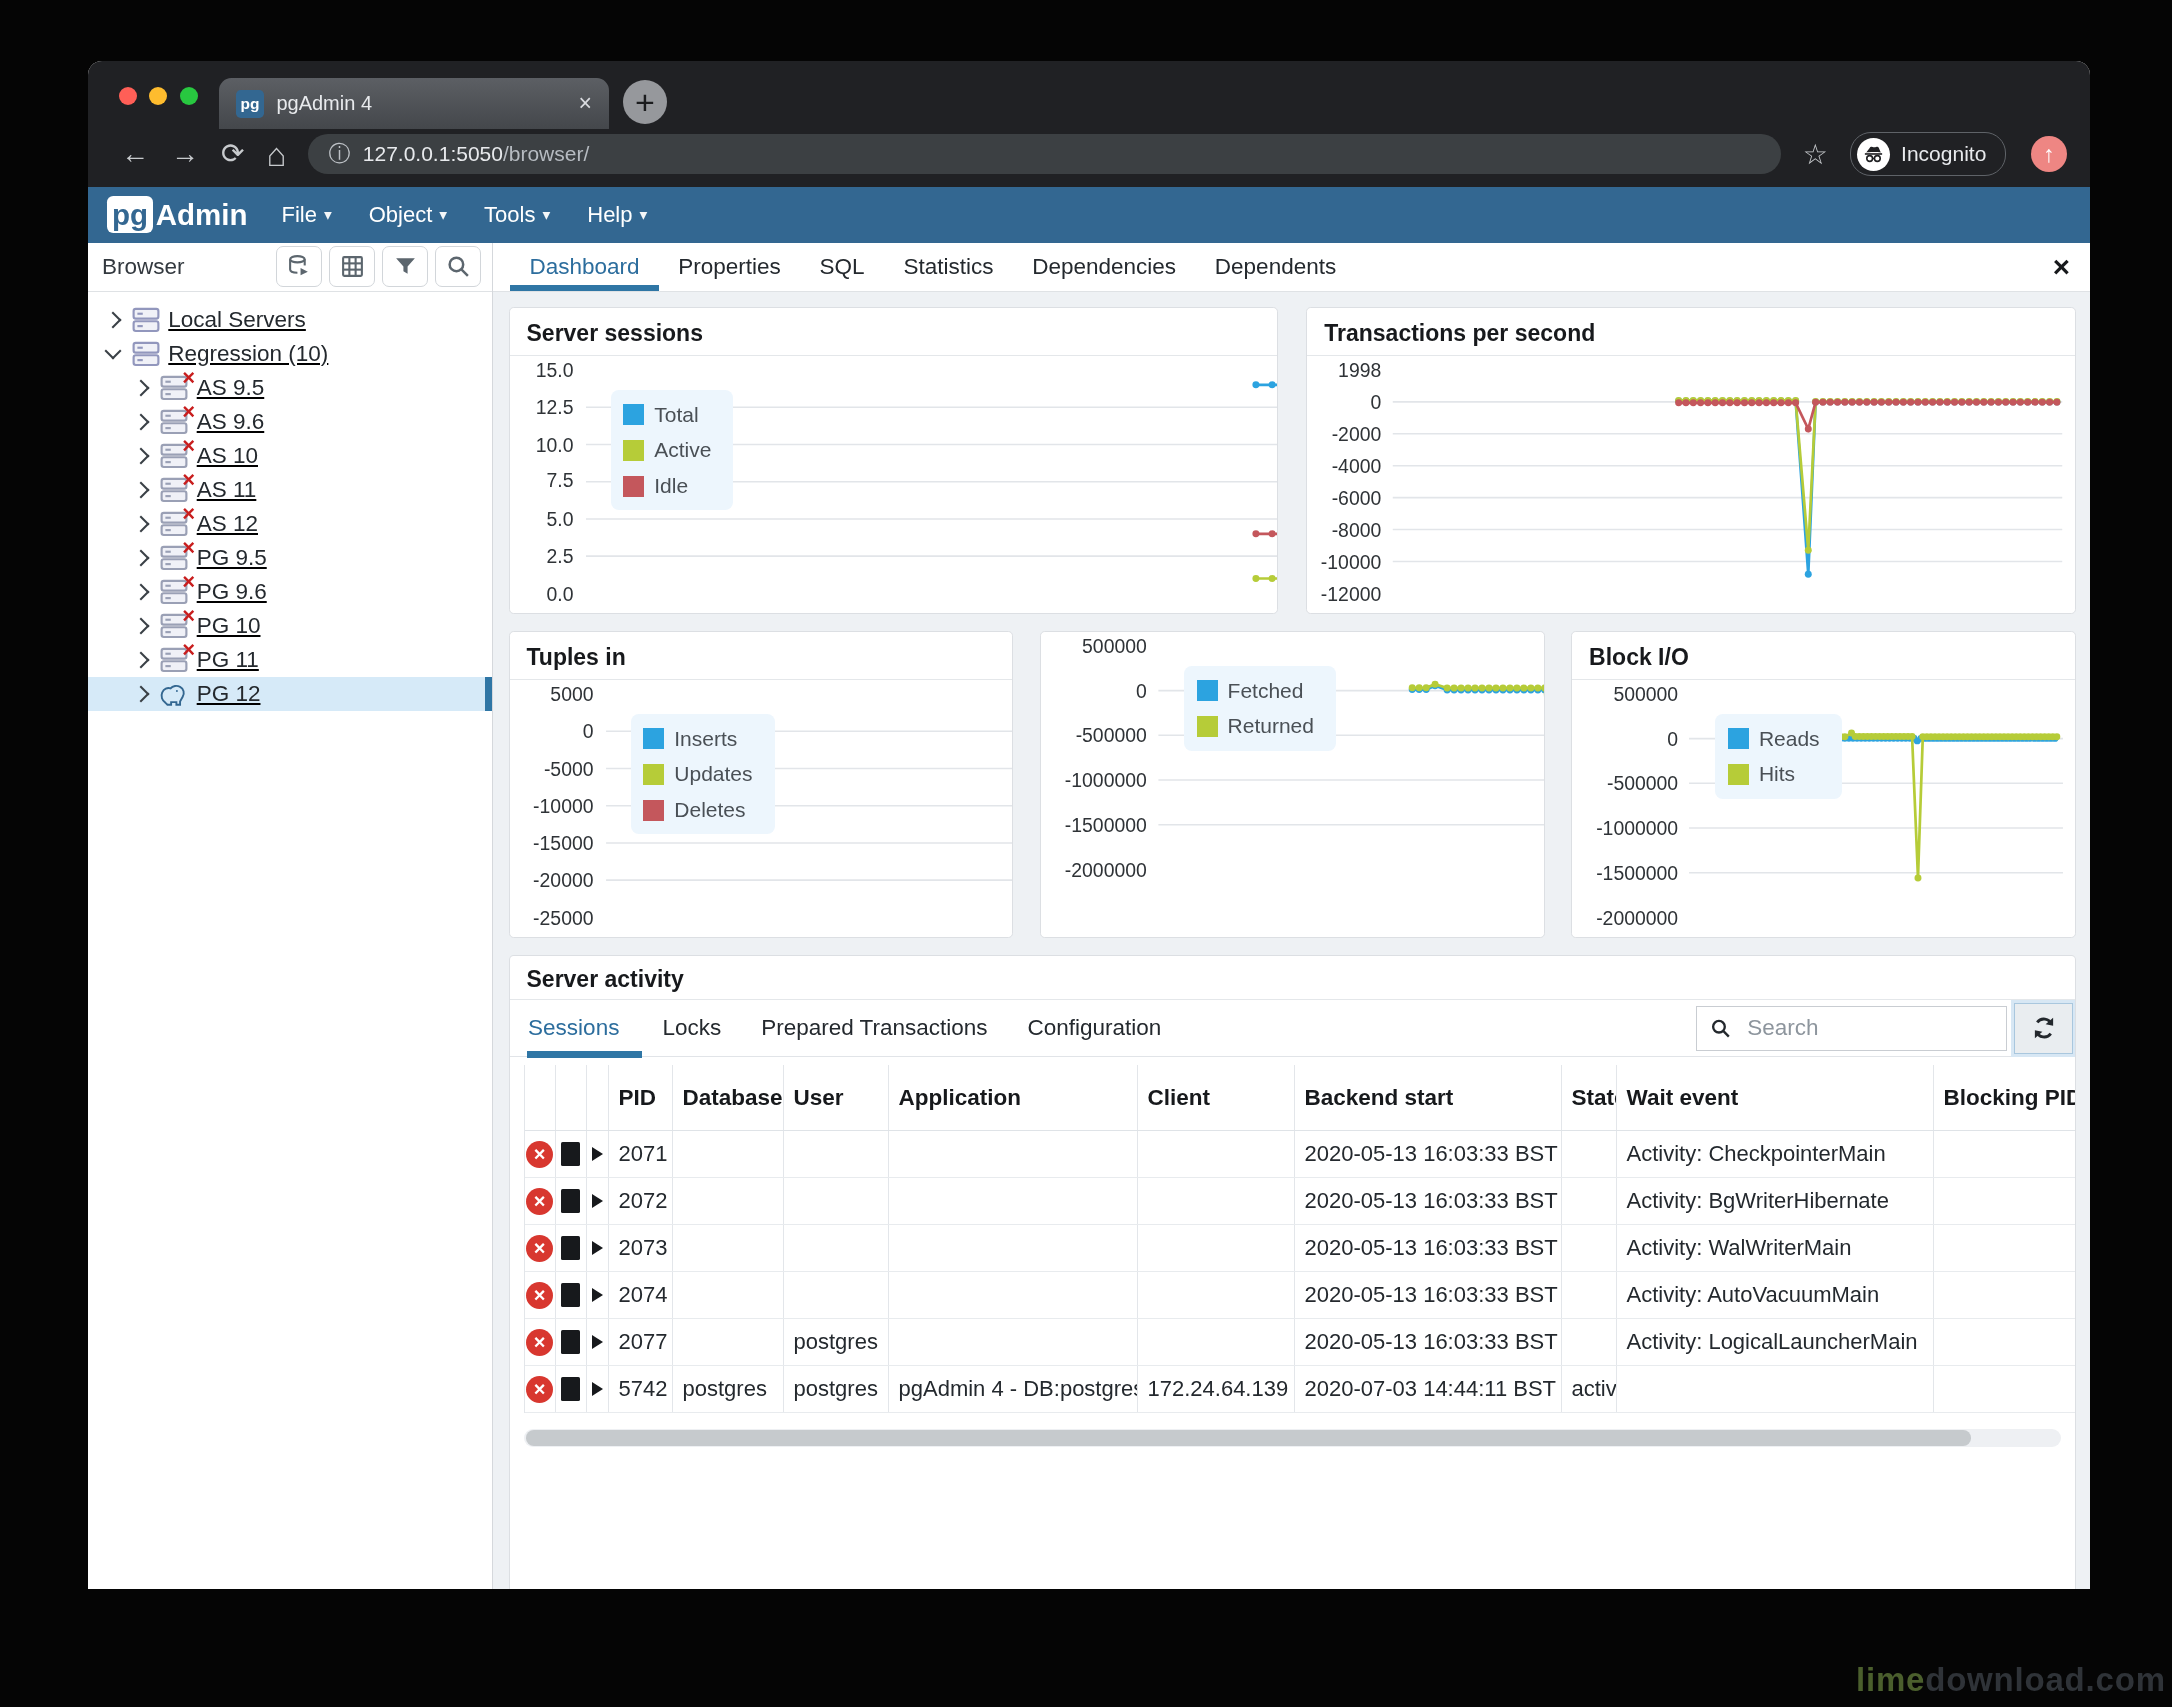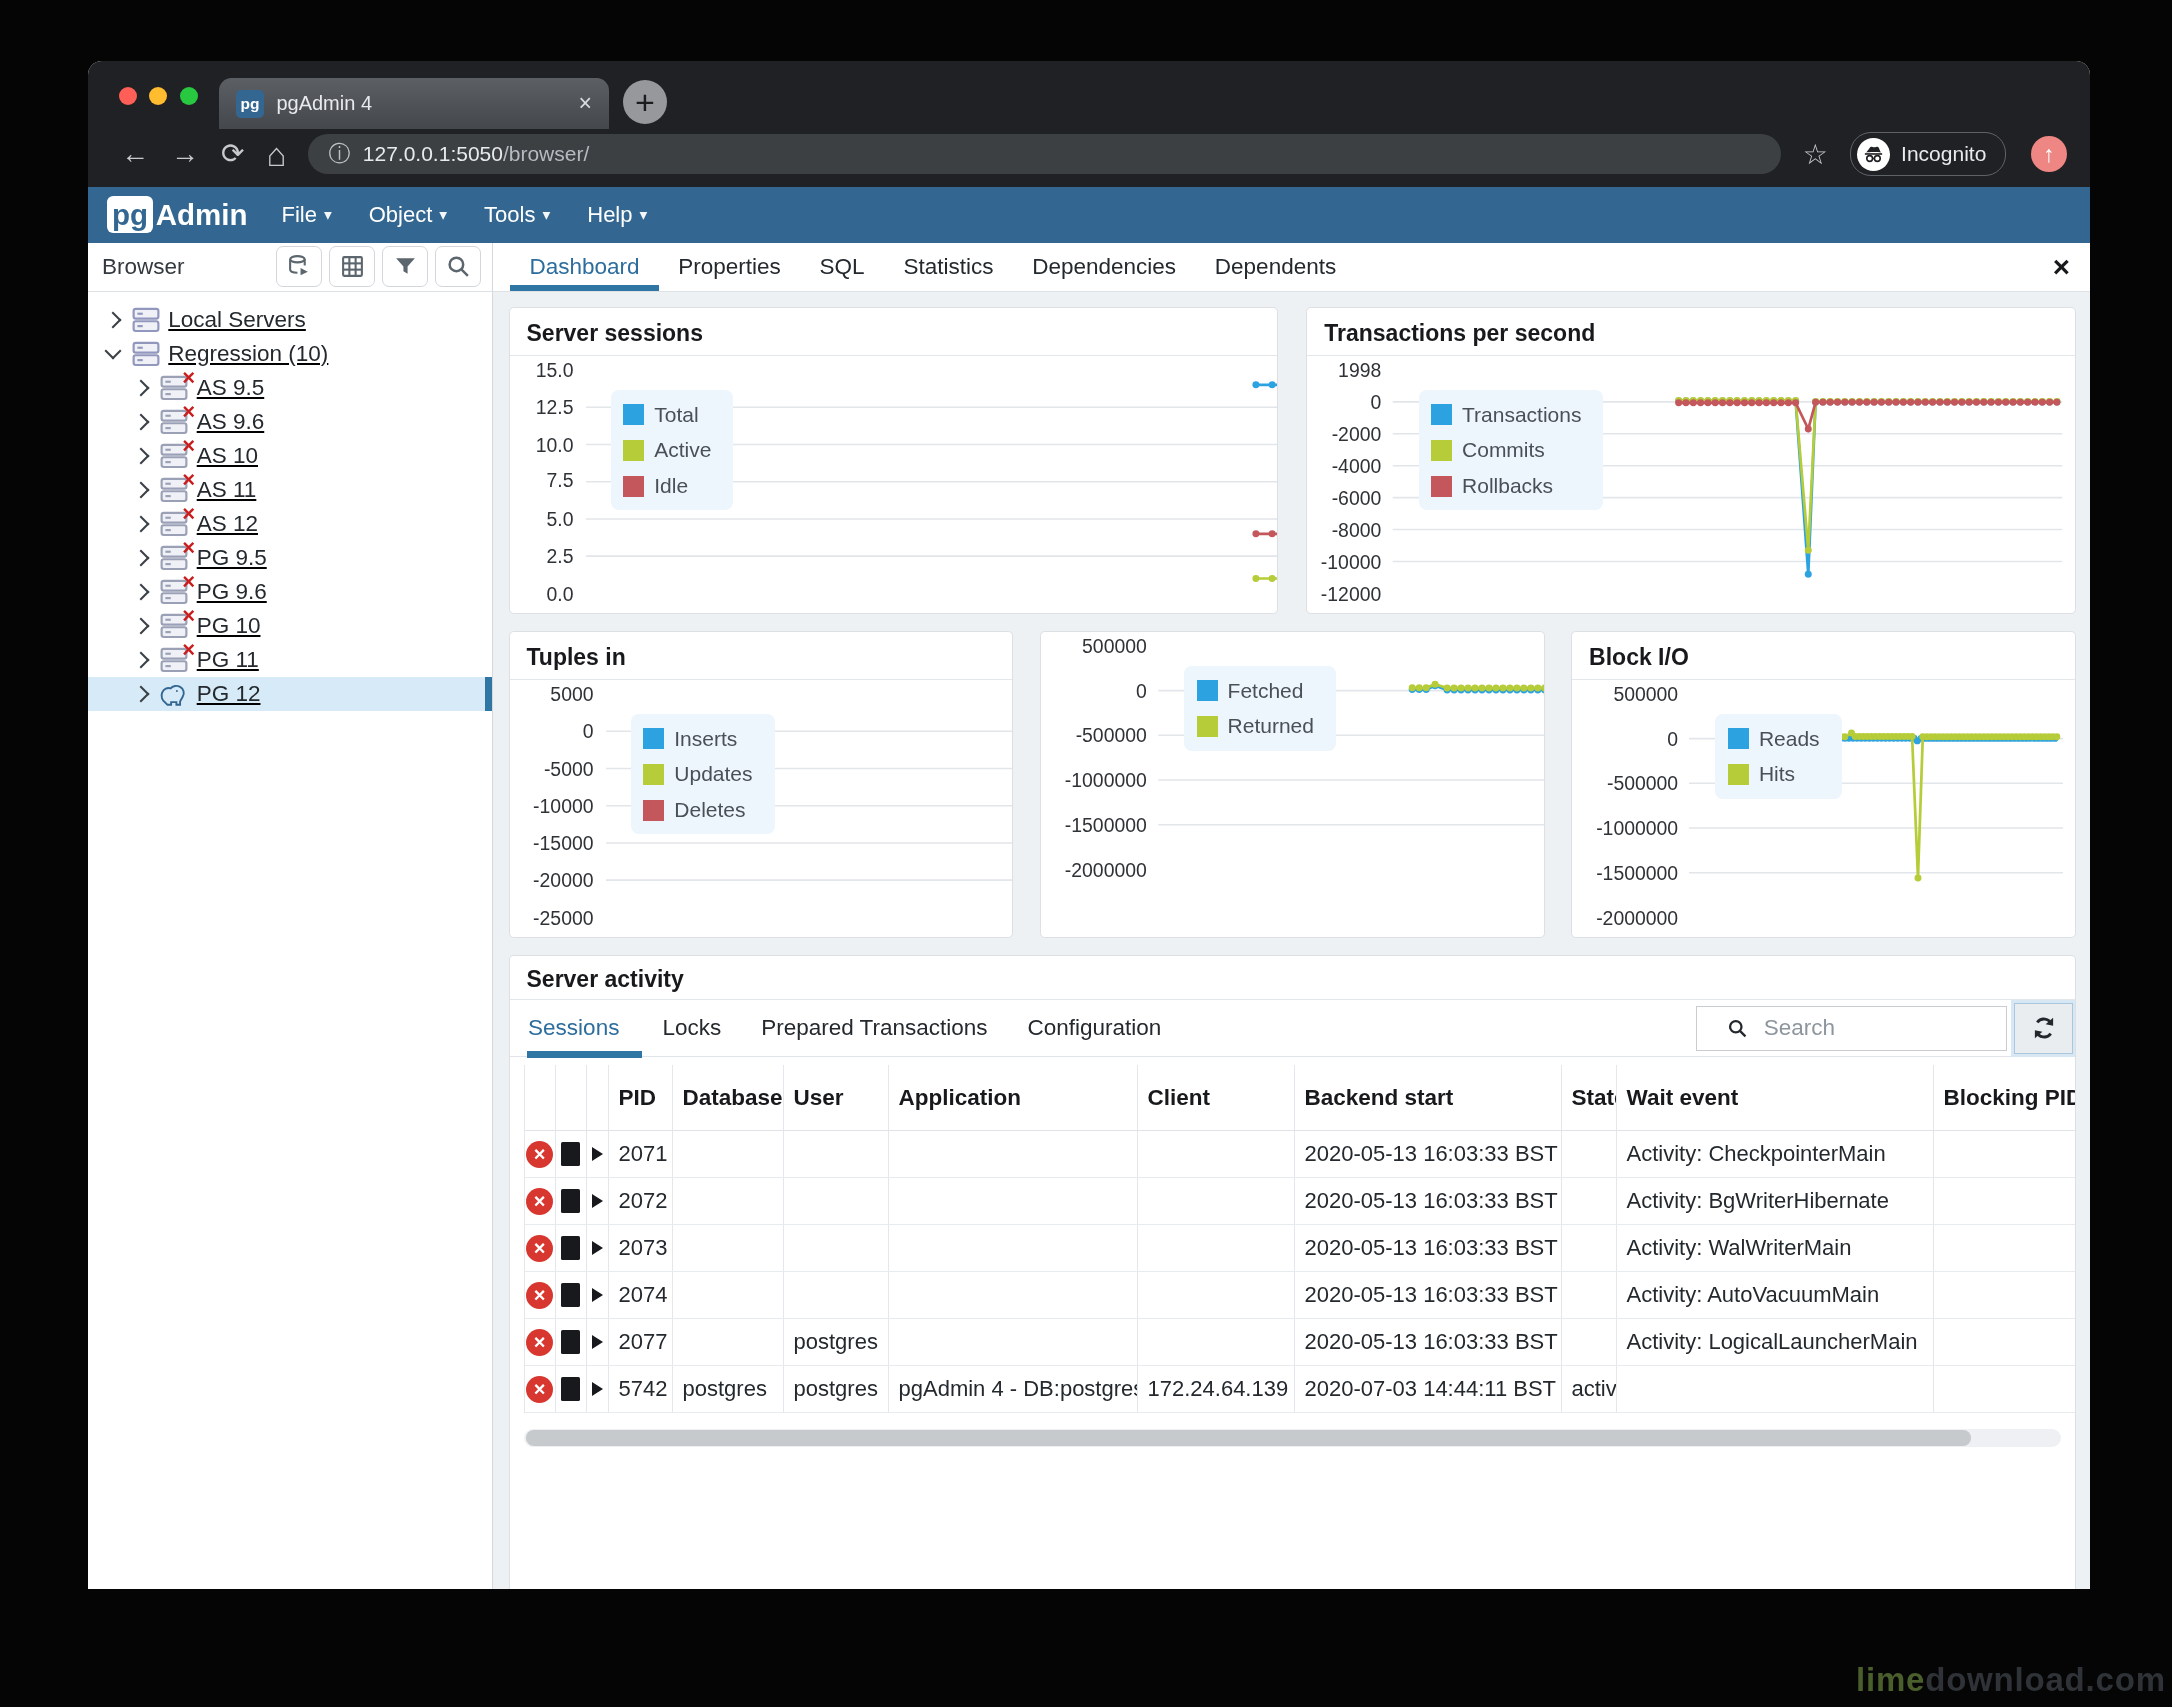--- a/index.html
+++ b/index.html
@@ -89,21 +89,21 @@
             display:flex;flex-direction:column;min-height:0;overflow:hidden;}
   .activity-title{height:44px;box-sizing:border-box;padding:10px 17px;font-size:23px;font-weight:700;color:#17191c;
                   border-bottom:0.8px solid #e4e7ea;flex:none;}
   .activity-bar{height:56px;flex:none;display:flex;align-items:stretch;border-bottom:1.6px solid #e1e4e8;padding:0 0 0 17px;}
   .atab{font-size:22.5px;color:#24292e;padding:0 20px;display:flex;align-items:center;position:relative;}
   .atab:first-child{padding-left:1.6px;padding-right:23px;}
   .atab.active{color:#2c6d9d;}
   .atab.active::after{content:'';position:absolute;left:0;right:0;bottom:-1.6px;height:7px;background:#2f76a5;}
   .search-wrap{margin-left:auto;display:flex;align-items:center;}
   .search-box{width:311px;height:45px;border:0.8px solid #c9cdd2;background:#fff;display:flex;align-items:center;
-              padding:0 30px;gap:14px;box-sizing:border-box;}
+              padding:0 13px;gap:14px;box-sizing:border-box;}
   .search-box input{border:none;outline:none;font-size:22.5px;color:#33393f;width:100%;font-family:inherit;}
   .search-box input::placeholder{color:#8d959d;}
   .refresh-btn{width:59px;height:51px;background:#e9edf0;border:1.6px solid #a9c7de;outline:3.1px solid #d7e7f4;
                display:flex;align-items:center;justify-content:center;box-sizing:border-box;margin:0 1.6px 0 7.8px;}
   .sa-table{margin:7.8px 0 0 14px;width:1555px;flex:none;border-left:0.8px solid #e3e6ea;}
   .thead{display:flex;height:65px;border-bottom:1.6px solid #dfe3e7;font-weight:700;font-size:22.5px;color:#17191c;}
   .th,.td{border-right:0.8px solid #e3e6ea;display:flex;align-items:center;padding:0 10px;box-sizing:border-box;
           white-space:nowrap;overflow:hidden;flex:none;}
   .trow{display:flex;height:46px;border-bottom:1.6px solid #e8ebee;font-size:22px;color:#24292e;}
   .icell{justify-content:center;padding:0;}
@@ -755,34 +755,20 @@
                     <circle cx="780.7270000000002" cy="59.55428571428572" r="4.5" fill="#c4575c"></circle>
                     <circle cx="790.1540000000002" cy="59.55428571428572" r="4.5" fill="#c4575c"></circle>
                     <circle cx="799.5810000000002" cy="59.55428571428572" r="4.5" fill="#c4575c"></circle>
                     <circle cx="809.0080000000003" cy="59.55428571428572" r="4.5" fill="#c4575c"></circle>
                     <circle cx="818.4350000000003" cy="59.55428571428572" r="4.5" fill="#c4575c"></circle>
                     <circle cx="827.8620000000003" cy="59.55428571428572" r="4.5" fill="#c4575c"></circle>
                     <circle cx="837.2890000000002" cy="59.55428571428572" r="4.5" fill="#c4575c"></circle>
                     <circle cx="846.7160000000002" cy="59.55428571428572" r="4.5" fill="#c4575c"></circle>
                     <circle cx="856.1430000000003" cy="59.55428571428572" r="4.5" fill="#c4575c"></circle>
                   </svg>
-                  <div class="legend">
-                    <div class="legend-item">
-                      <span class="swatch" style="background: rgb(44, 163, 224);"></span>
-                      <span class="legend-label">Transactions</span>
-                    </div>
-                    <div class="legend-item">
-                      <span class="swatch" style="background: rgb(182, 204, 56);"></span>
-                      <span class="legend-label">Commits</span>
-                    </div>
-                    <div class="legend-item">
-                      <span class="swatch" style="background: rgb(196, 87, 92);"></span>
-                      <span class="legend-label">Rollbacks</span>
-                    </div>
-                  </div>
                 </div>
               </div>
             </div>
           </div>
         <div class="charts-row r2" id="charts-row-2">
             <div class="panel">
               <div class="panel-title">Tuples in</div>
               <div class="chart-body">
                 <div class="axis-col" style="width: 95px;">
                   <span class="tick-label" style="top: 14px;">5000</span>

